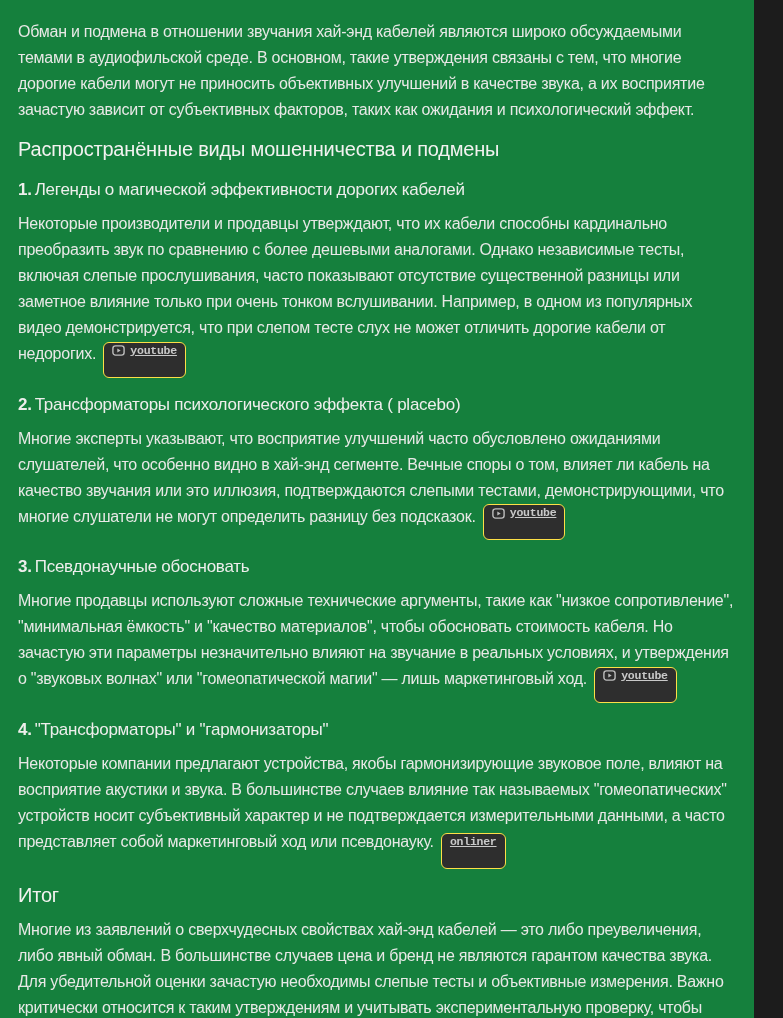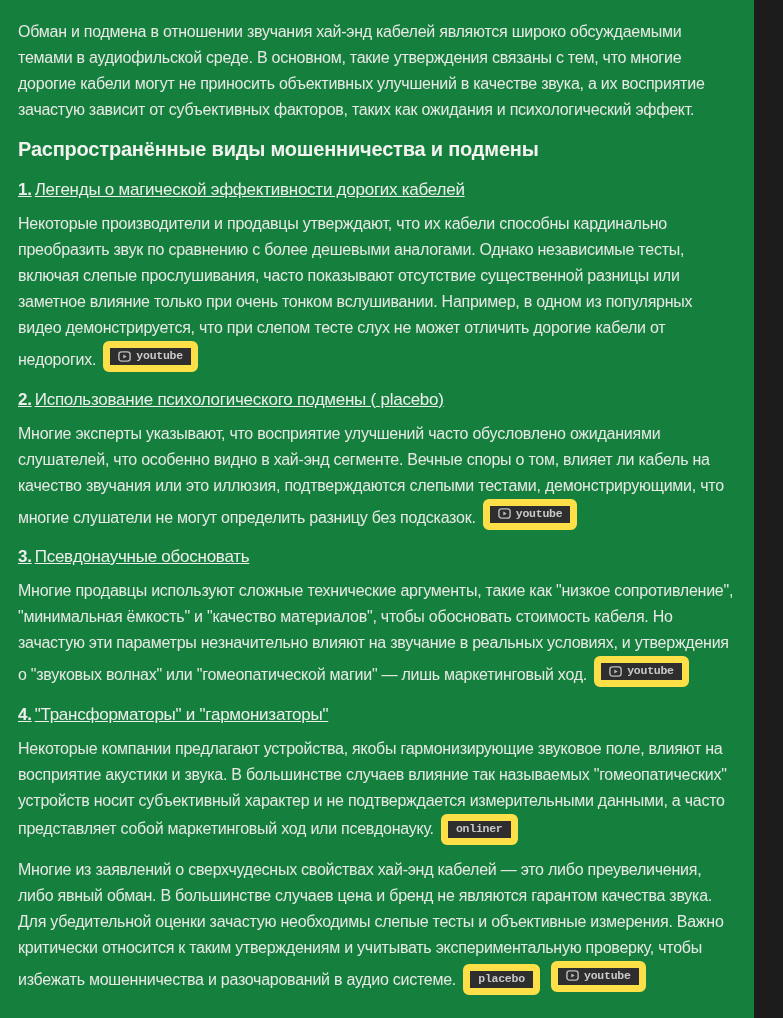--- a/index.html
+++ b/index.html
@@ -15,52 +15,52 @@
     letter-spacing: -0.25px;
   }
   p.body-text {
     margin: 0 0 12px;
     line-height: 26px;
     font-weight: 400;
   }
   h2.section-h {
     font-size: 20px;
     line-height: 28px;
-    font-weight: 700;
+    font-weight: 400;
     margin: 12px 0 8px;
     color: #f2f2f0;
     letter-spacing: -0.2px;
   }
   h3.item-h {
     font-size: 17px;
     line-height: 26px;
     font-weight: 500;
     margin: 14px 0 8px;
     color: #eeeeec;
-    text-decoration: underline;
   }
   h3.item-h .num { font-weight: 700; margin-right: 3px; }
   .badge {
     display: inline-flex;
     align-items: center;
     gap: 5px;
     background: #2e2e2e;
-    border: 7px solid #fde047;
+    border: 1px solid #fde047;
     border-radius: 6px;
-    padding: 1px 8px 2px;
+    padding: 1px 8px 19px;
     font-family: "Liberation Mono", monospace;
     font-size: 11.5px;
     font-weight: 700;
     color: #c9c9c9;
     line-height: 14px;
     white-space: nowrap;
     vertical-align: 2px;
     margin-left: 3px;
     cursor: pointer;
     user-select: none;
+    text-decoration: underline;
   }
   .badge + .badge { margin-left: 7px; }
   .badge .icon { display: inline-flex; }
   .badge svg { display: block; }
 </style>
 </head>
 <body>
 
 <div class="page">
 
@@ -80,21 +80,21 @@
         <svg width="13" height="13" viewBox="0 0 13 13">
             <rect x="0.9" y="1.9" width="11.2" height="9.2" rx="2.6" fill="none" stroke="#bdbdbd" stroke-width="1.4"></rect>
             <polygon points="5.3,4.5 8.7,6.5 5.3,8.5" fill="#bdbdbd"></polygon>
           </svg>
       </span>
       <span>youtube</span>
     </span>
   </p>
 
   <h3 class="item-h">
-    <span class="num">2.</span><span>Использование психологического подмены ( placebo)</span>
+    <span class="num">2.</span><span>Трансформаторы психологического эффекта ( placebo)</span>
   </h3>
   <p class="body-text">
     <span>Многие эксперты указывают, что восприятие улучшений часто обусловлено ожиданиями слушателей, что особенно видно в хай-энд сегменте. Вечные споры о том, влияет ли кабель на качество звучания или это иллюзия, подтверждаются слепыми тестами, демонстрирующими, что многие слушатели не могут определить разницу без подсказок.</span>
     <span class="badge">
       <span class="icon">
         <svg width="13" height="13" viewBox="0 0 13 13">
             <rect x="0.9" y="1.9" width="11.2" height="9.2" rx="2.6" fill="none" stroke="#bdbdbd" stroke-width="1.4"></rect>
             <polygon points="5.3,4.5 8.7,6.5 5.3,8.5" fill="#bdbdbd"></polygon>
           </svg>
       </span>
@@ -121,20 +121,21 @@
   <h3 class="item-h">
     <span class="num">4.</span><span>"Трансформаторы" и "гармонизаторы"</span>
   </h3>
   <p class="body-text">
     <span>Некоторые компании предлагают устройства, якобы гармонизирующие звуковое поле, влияют на восприятие акустики и звука. В большинстве случаев влияние так называемых "гомеопатических" устройств носит субъективный характер и не подтверждается измерительными данными, а часто представляет собой маркетинговый ход или псевдонауку.</span>
     <span class="badge">
       <span>onliner</span>
     </span>
   </p>
 
+  <h2 class="section-h">Итог</h2>
   <p class="body-text">
     <span>Многие из заявлений о сверхчудесных свойствах хай-энд кабелей — это либо преувеличения, либо явный обман. В большинстве случаев цена и бренд не являются гарантом качества звука. Для убедительной оценки зачастую необходимы слепые тесты и объективные измерения. Важно критически относится к таким утверждениям и учитывать экспериментальную проверку, чтобы избежать мошенничества и разочарований в аудио системе.</span>
     <span class="badge">
       <span>placebo</span>
     </span>
     <span class="badge">
       <span class="icon">
         <svg width="13" height="13" viewBox="0 0 13 13">
             <rect x="0.9" y="1.9" width="11.2" height="9.2" rx="2.6" fill="none" stroke="#bdbdbd" stroke-width="1.4"></rect>
             <polygon points="5.3,4.5 8.7,6.5 5.3,8.5" fill="#bdbdbd"></polygon>

